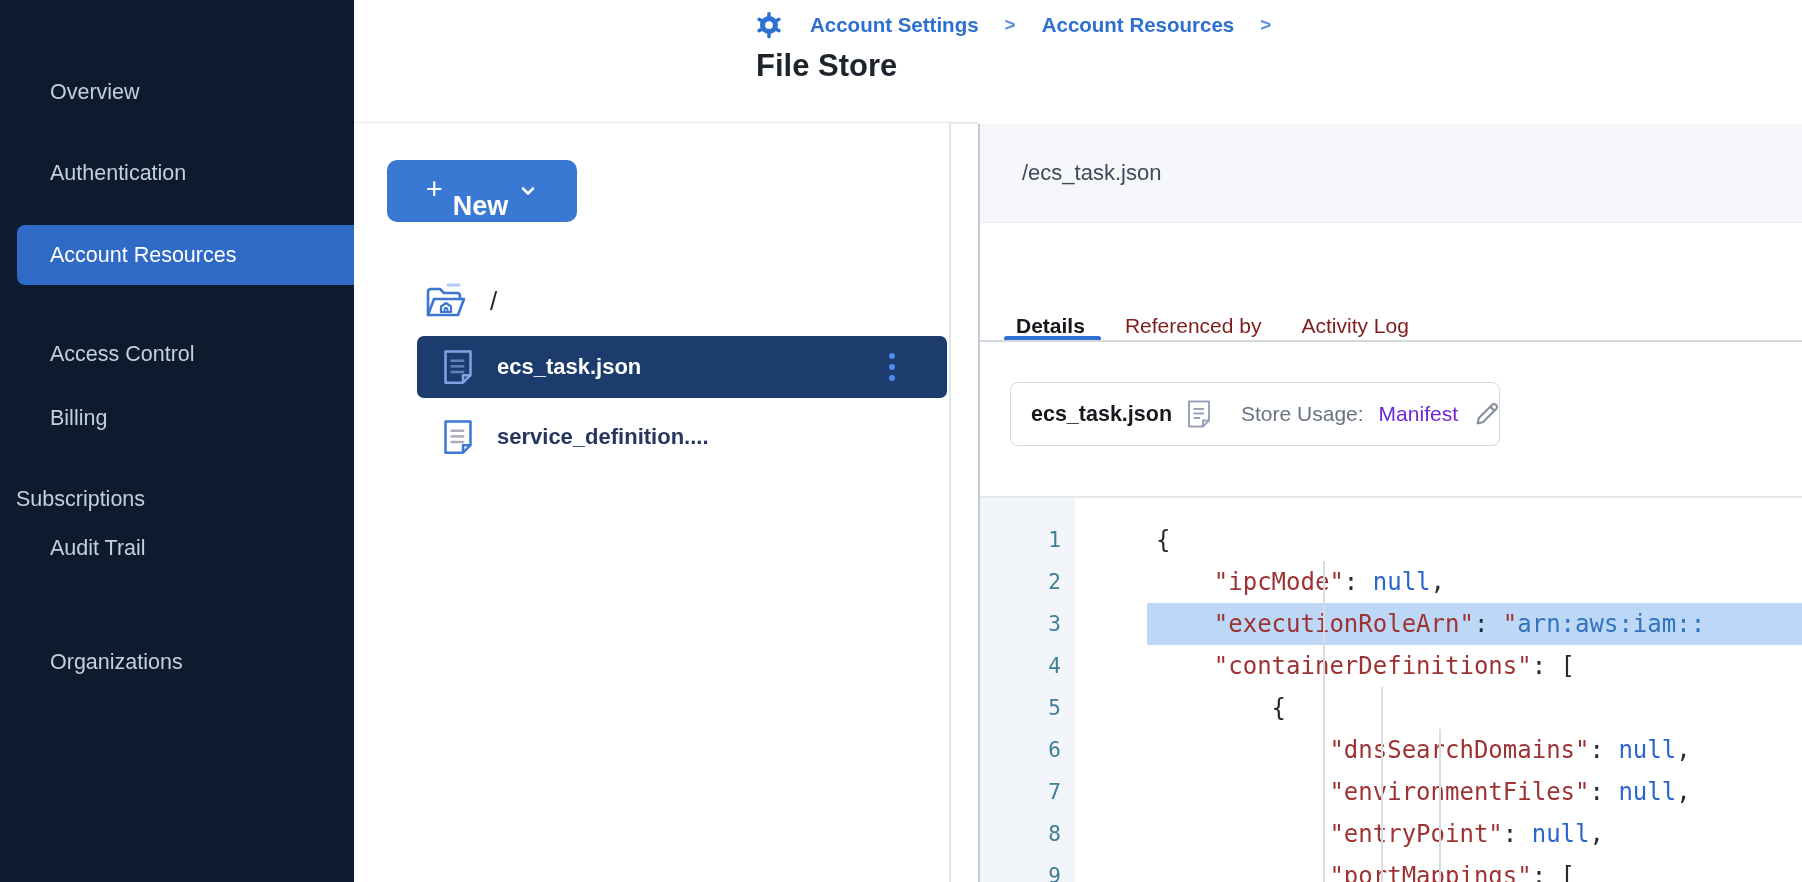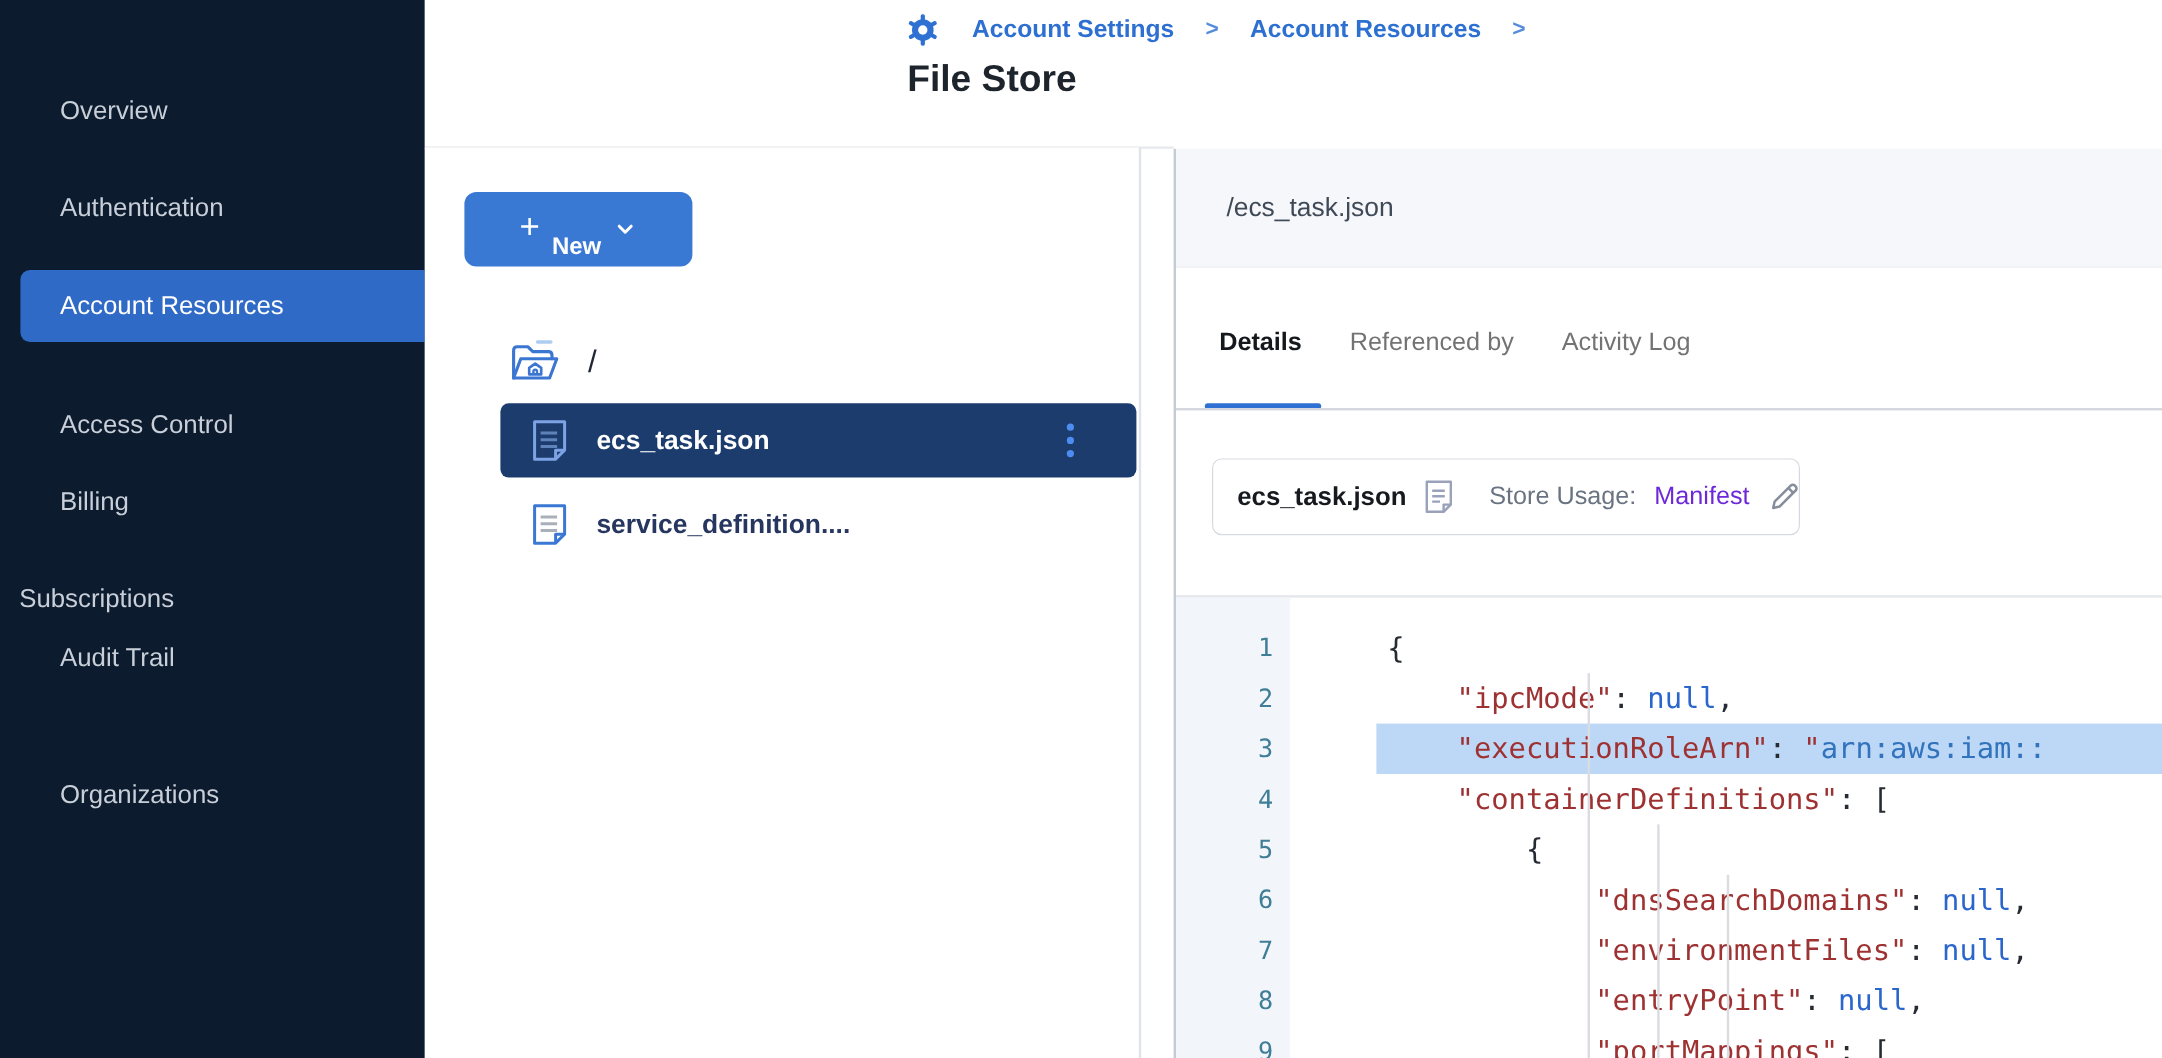--- a/index.html
+++ b/index.html
@@ -21,39 +21,39 @@
   .page-title{position:absolute;left:402px;top:48px;font-size:31px;font-weight:700;color:#1e242b;}
   .header-divider{position:absolute;left:354px;top:122px;width:624px;height:1.5px;background:#e7e9ed;}
 
   
   .left-panel{position:absolute;left:354px;top:123px;width:595px;bottom:0;background:#fff;}
   .scroll-line{position:absolute;left:949px;top:123px;width:1.5px;bottom:0;background:#e0e3e8;}
   .new-button{position:absolute;left:33px;top:37px;width:190px;height:62px;border-radius:10px;
               background:#3a79d3;color:#fff;display:flex;align-items:center;justify-content:center;
               gap:10px;cursor:pointer;}
   .new-plus{font-size:29px;font-weight:400;line-height:1;margin-top:-3px;}
-  .new-label{font-size:20px;font-weight:700;margin-top:31px;}
+  .new-label{font-size:27px;font-weight:700;margin-top:31px;}
   .folder-row{position:absolute;left:70px;top:158px;display:flex;align-items:center;gap:22px;cursor:pointer;}
   .root-slash{font-size:26px;font-weight:500;color:#202634;}
   .file-row{position:absolute;left:63px;width:530px;height:62px;display:flex;align-items:center;
             padding-left:26px;box-sizing:border-box;gap:24px;cursor:pointer;border-radius:7px;}
   .file-row.selected{background:#1d3c6e;}
   .file-row .fname{font-size:22px;font-weight:600;color:#26365f;white-space:nowrap;}
   .file-row.selected .fname{color:#fff;}
   .kebab{margin-left:auto;margin-right:52px;display:flex;flex-direction:column;gap:5px;cursor:pointer;}
   .kebab .dot{width:6px;height:6px;border-radius:50%;background:#4d8cf0;}
 
   
   .right-panel{position:absolute;left:978px;top:124px;right:0;bottom:0;background:#fff;
                border-left:2px solid #c5cad3;box-sizing:border-box;}
   .path-band{position:absolute;left:0;right:0;top:0;height:98px;background:#f6f7fa;
              border-bottom:1px solid #eceef2;}
   .path-text{position:absolute;left:42px;top:0;line-height:98px;font-size:22px;color:#3f4957;}
-  .tabs-row{position:absolute;left:36px;top:150px;height:64px;display:flex;align-items:flex-start;gap:40px;}
-  .tab{font-size:21px;color:#737373;cursor:pointer;white-space:nowrap;}
+  .tabs-row{position:absolute;left:36px;top:150px;height:64px;display:flex;align-items:flex-end;gap:40px;}
+  .tab{font-size:21px;color:#7f1d1d;cursor:pointer;white-space:nowrap;}
   .tab.active{color:#14181d;font-weight:700;}
   .tab-underline{position:absolute;left:24px;top:212px;width:97px;height:5px;border-radius:3px;background:#2e71d2;}
   .tab-divider{position:absolute;left:0;right:0;top:216px;height:1.5px;background:#d4d7dd;}
 
   .file-card{position:absolute;left:30px;top:258px;width:490px;height:64px;box-sizing:border-box;
              border:1.5px solid #d6d9df;border-radius:8px;background:#fff;display:flex;
              align-items:center;padding:0 20px;gap:15px;}
   .card-name{font-size:21.5px;font-weight:700;color:#16191e;white-space:nowrap;}
   .card-sep{width:2px;height:32px;background:#2a2f38;}
   .usage-label{font-size:21px;color:#6a7382;white-space:nowrap;}

